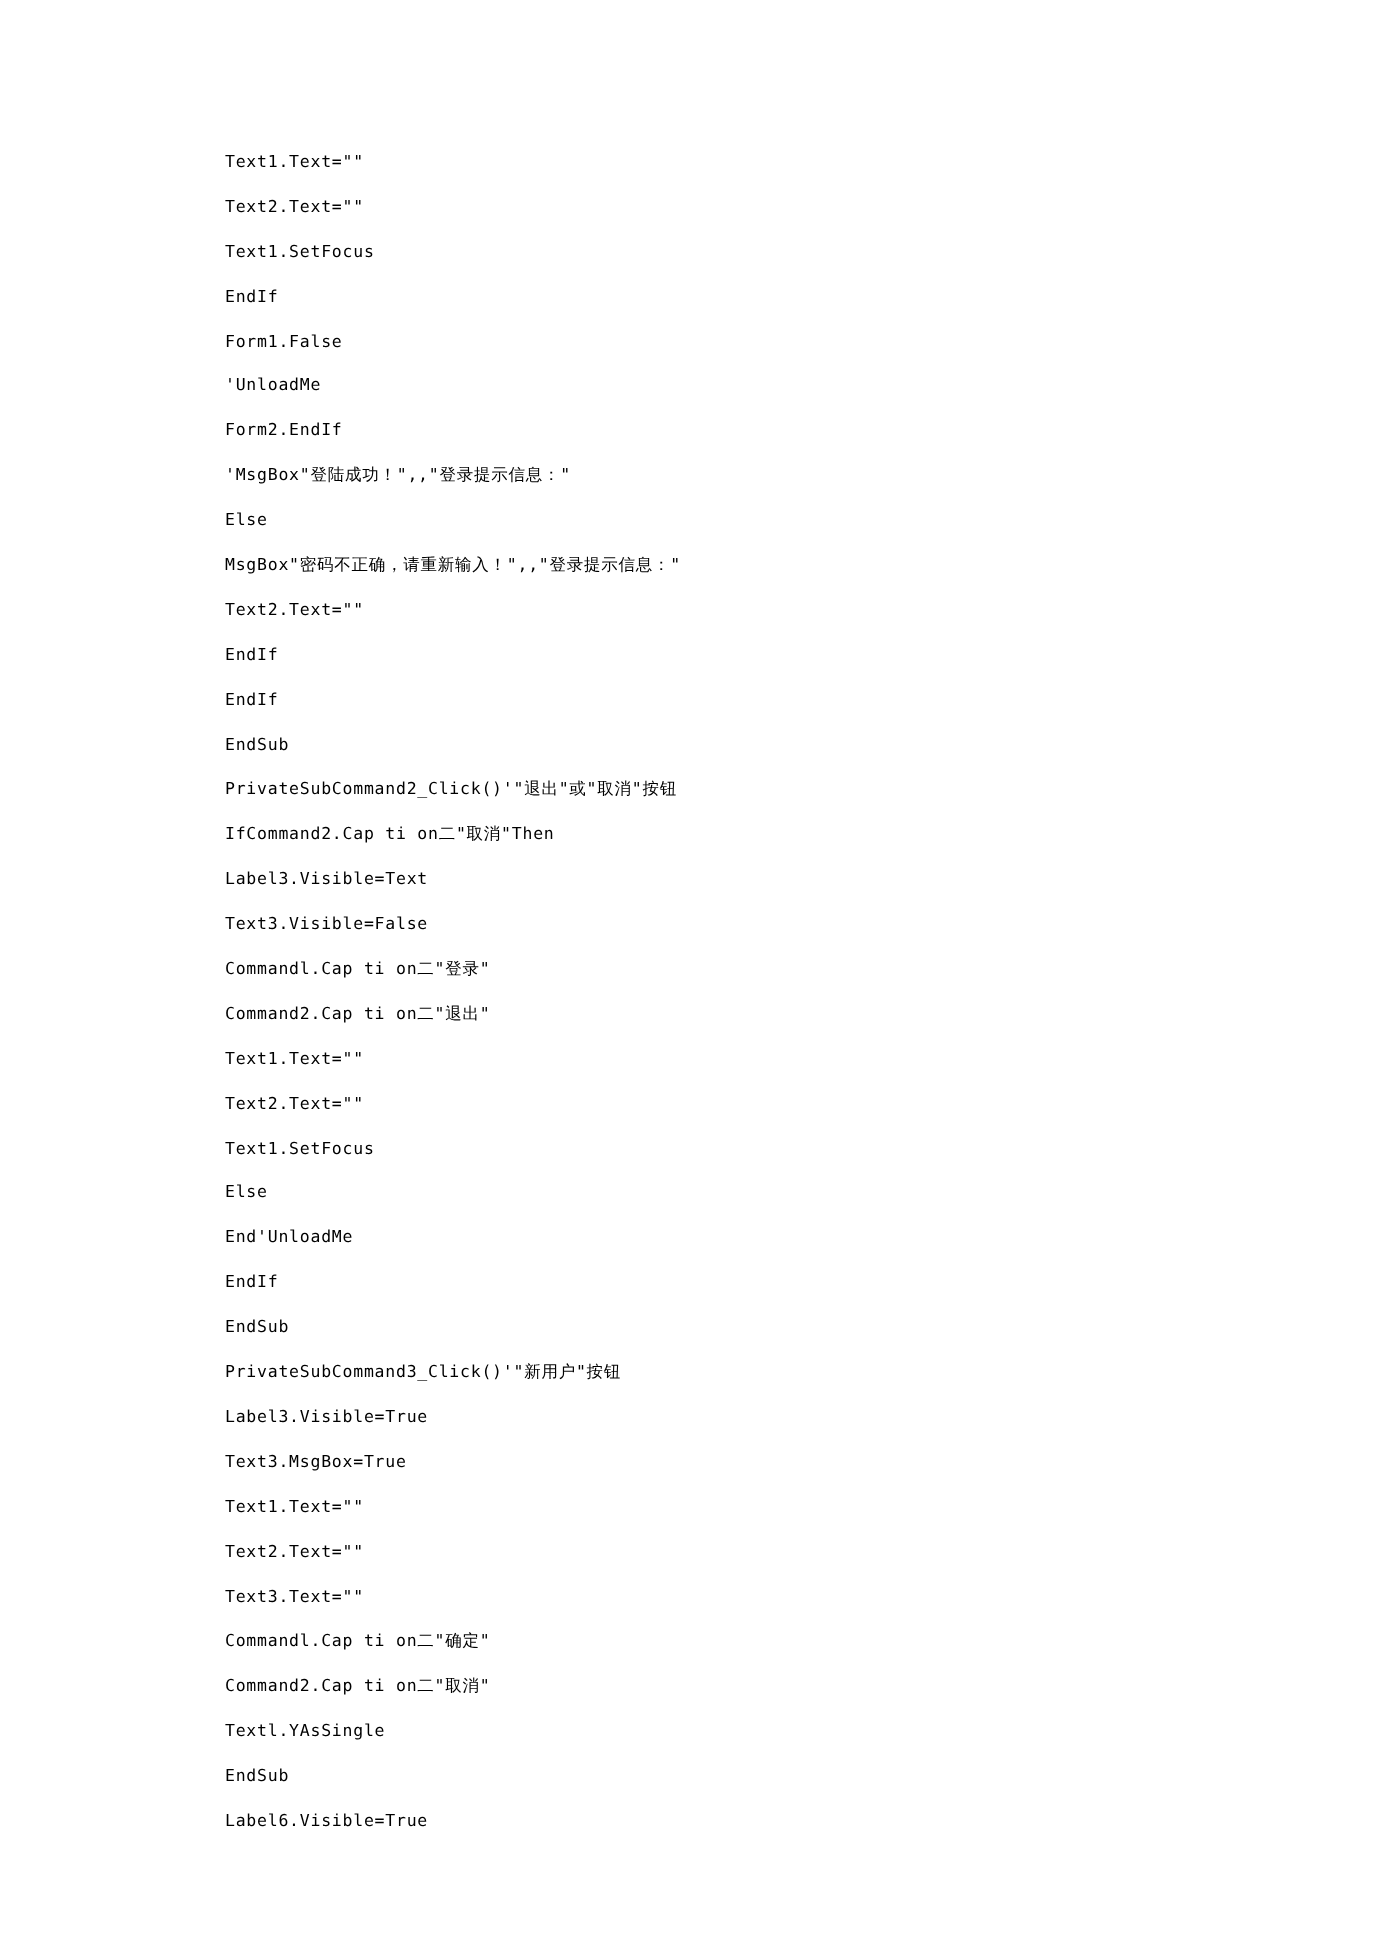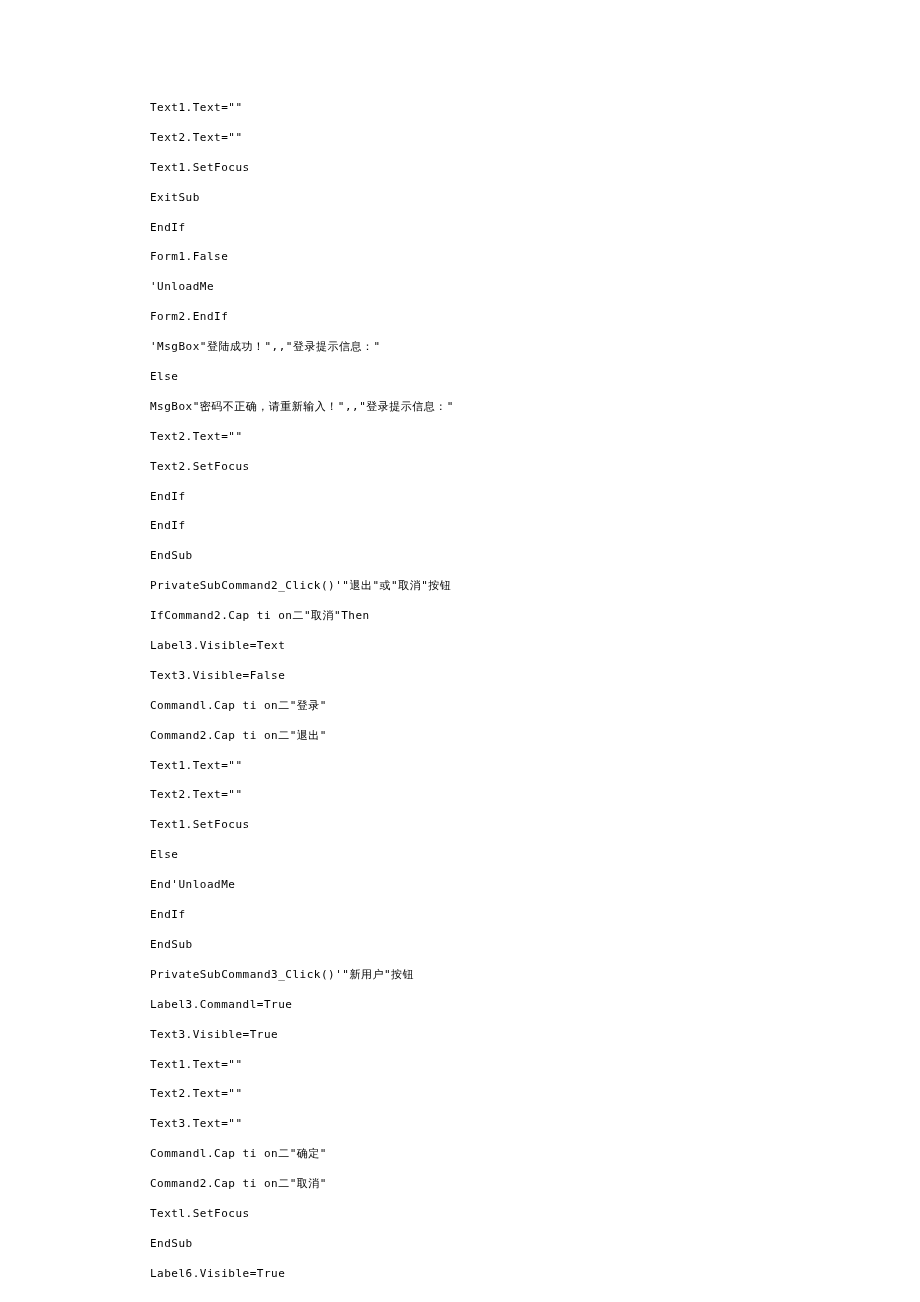--- a/index.html
+++ b/index.html
@@ -22,50 +22,48 @@
       letter-spacing: 0.5px;
     }
   </style>
 </head>
 <body>
 
 <div id="code-container">
     <div class="code-line">Text1.Text=""</div>
     <div class="code-line">Text2.Text=""</div>
     <div class="code-line">Text1.SetFocus</div>
-    <div class="code-line">ExitSub</div>
     <div class="code-line">EndIf</div>
     <div class="code-line">Form1.False</div>
     <div class="code-line">'UnloadMe</div>
     <div class="code-line">Form2.EndIf</div>
     <div class="code-line">'MsgBox"登陆成功！",,"登录提示信息："</div>
     <div class="code-line">Else</div>
     <div class="code-line">MsgBox"密码不正确，请重新输入！",,"登录提示信息："</div>
     <div class="code-line">Text2.Text=""</div>
-    <div class="code-line">Text2.SetFocus</div>
     <div class="code-line">EndIf</div>
     <div class="code-line">EndIf</div>
     <div class="code-line">EndSub</div>
     <div class="code-line">PrivateSubCommand2_Click()'"退出"或"取消"按钮</div>
     <div class="code-line">IfCommand2.Cap ti on二"取消"Then</div>
     <div class="code-line">Label3.Visible=Text</div>
     <div class="code-line">Text3.Visible=False</div>
     <div class="code-line">Commandl.Cap ti on二"登录"</div>
     <div class="code-line">Command2.Cap ti on二"退出"</div>
     <div class="code-line">Text1.Text=""</div>
     <div class="code-line">Text2.Text=""</div>
     <div class="code-line">Text1.SetFocus</div>
     <div class="code-line">Else</div>
     <div class="code-line">End'UnloadMe</div>
     <div class="code-line">EndIf</div>
     <div class="code-line">EndSub</div>
     <div class="code-line">PrivateSubCommand3_Click()'"新用户"按钮</div>
-    <div class="code-line">Label3.Commandl=True</div>
-    <div class="code-line">Text3.Visible=True</div>
+    <div class="code-line">Label3.Visible=True</div>
+    <div class="code-line">Text3.MsgBox=True</div>
     <div class="code-line">Text1.Text=""</div>
     <div class="code-line">Text2.Text=""</div>
     <div class="code-line">Text3.Text=""</div>
     <div class="code-line">Commandl.Cap ti on二"确定"</div>
     <div class="code-line">Command2.Cap ti on二"取消"</div>
-    <div class="code-line">Textl.SetFocus</div>
+    <div class="code-line">Textl.YAsSingle</div>
     <div class="code-line">EndSub</div>
     <div class="code-line">Label6.Visible=True</div>
   </div>
 
 </body></html>

